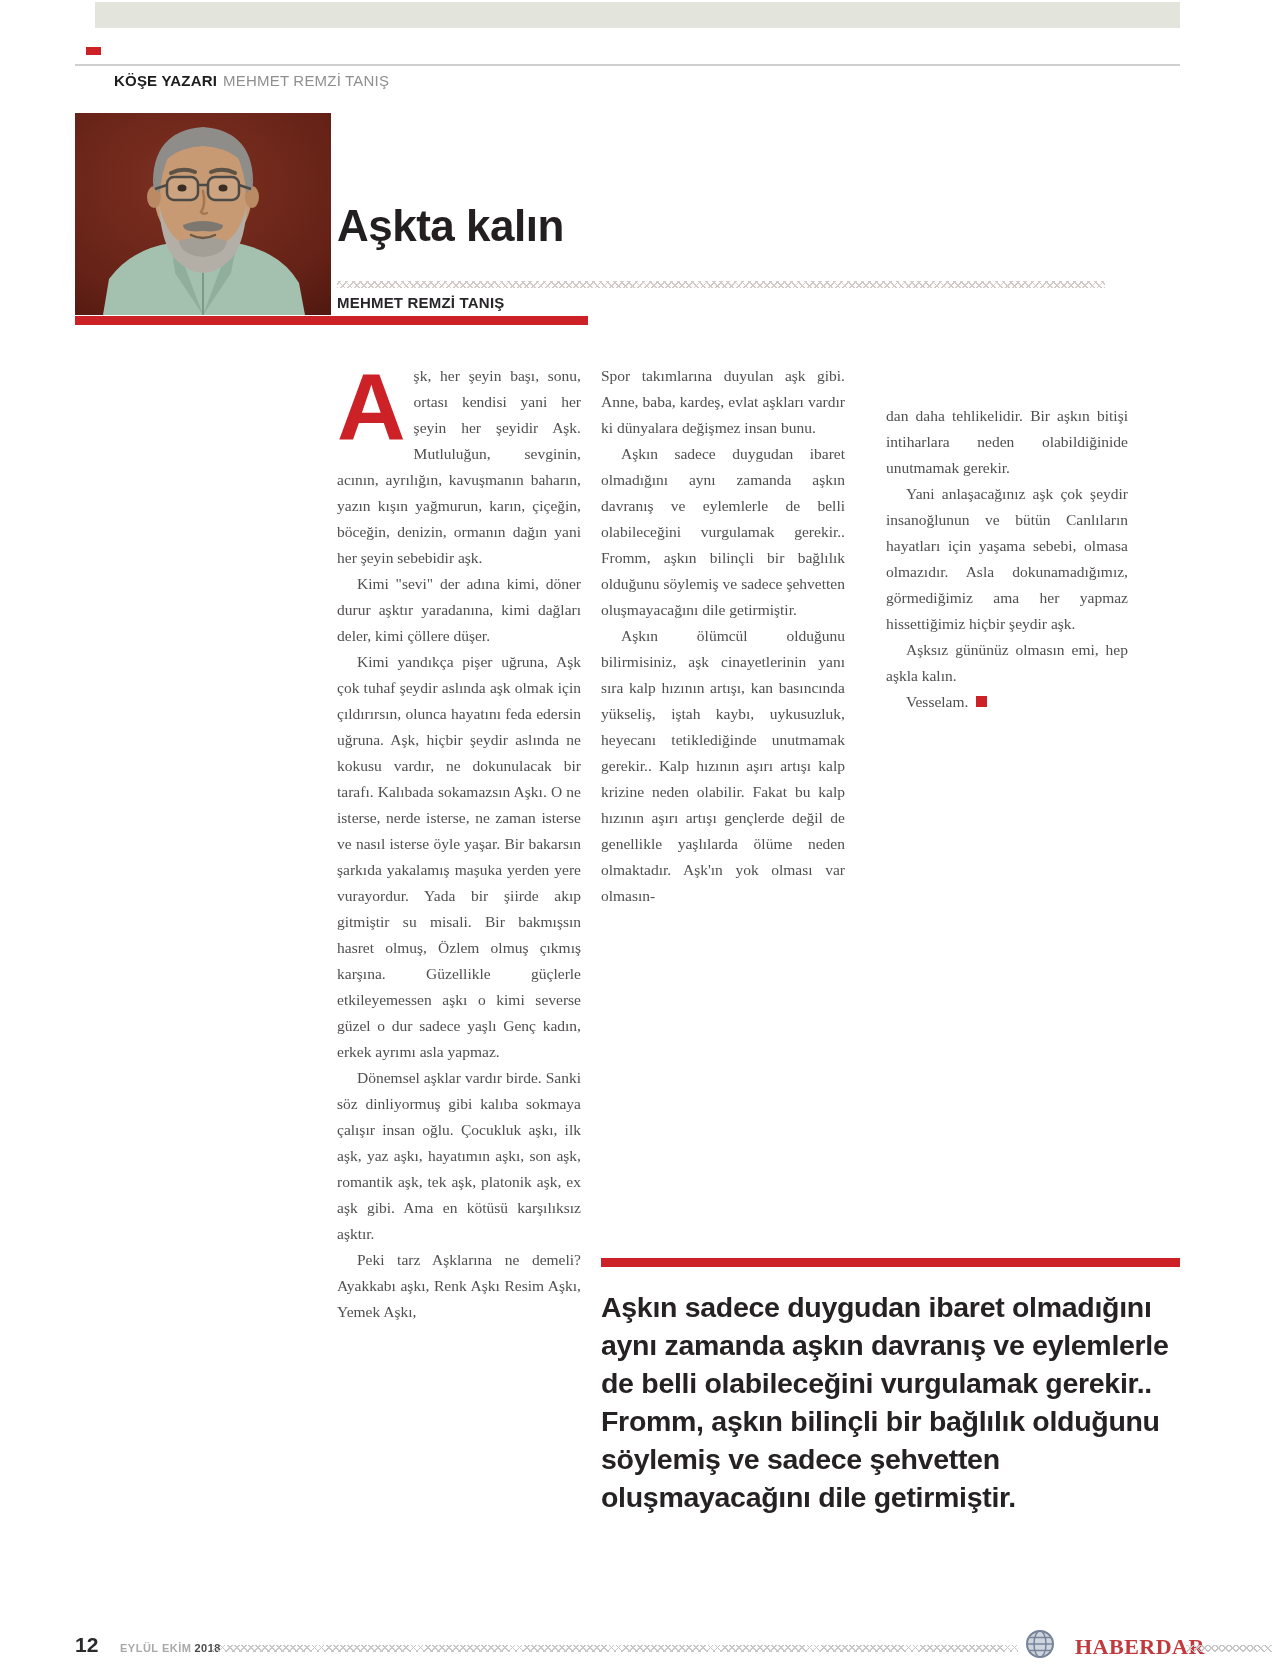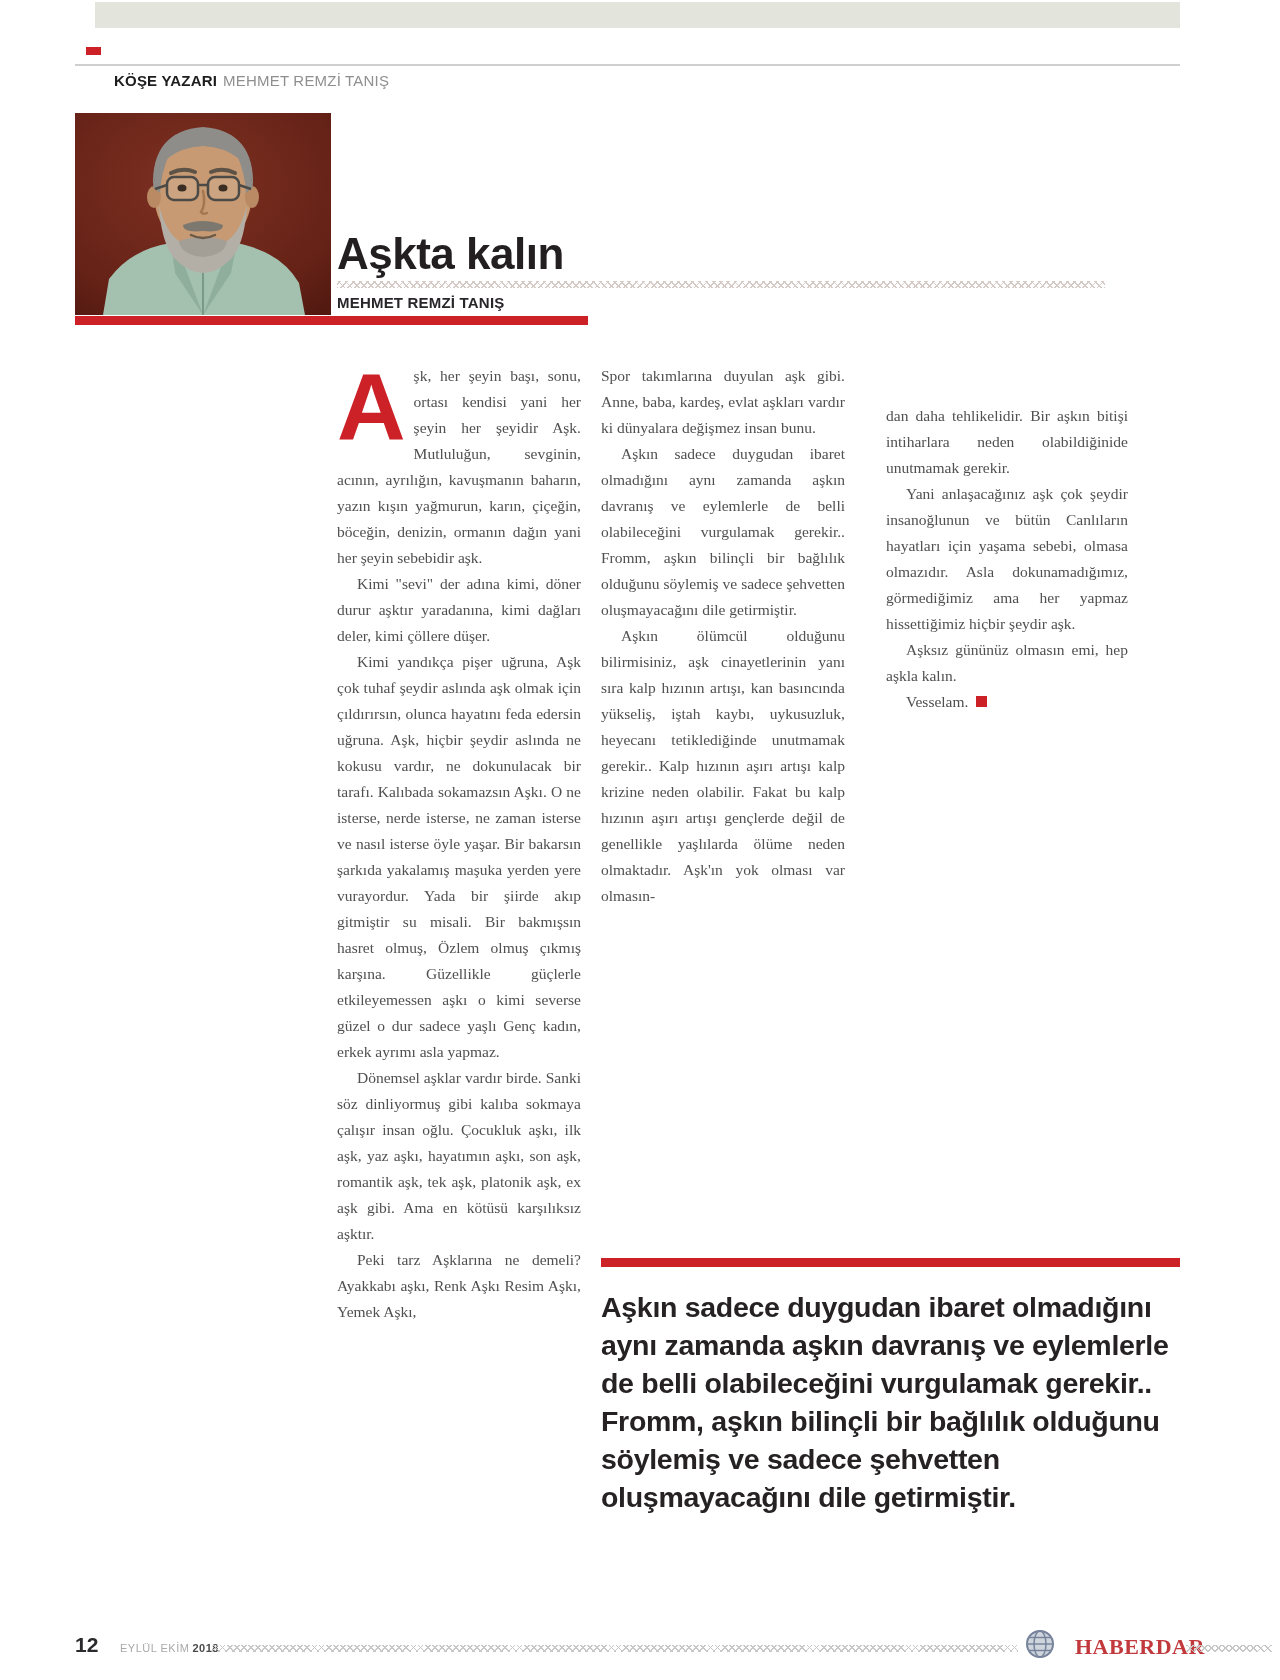--- a/index.html
+++ b/index.html
@@ -21,21 +21,21 @@
 
   
   .photo { left: 75px; top: 113px; width: 256px; height: 202px; }
   .photo svg { display: block; width: 100%; height: 100%; }
 
   
   .photo-red-bar { left: 75px; top: 316px; width: 513px; height: 9px; background: #cc2127; }
 
   
   .page-title { left: 337px; top: 201px; width: 760px; font-size: 44px; line-height: 50px;
-                font-weight: 700; letter-spacing: -0.5px; color: #231f20; margin-top: 28px; }
+                font-weight: 700; letter-spacing: -0.5px; color: #231f20; }
   .zz { background:
           repeating-linear-gradient(45deg,  currentColor 0 1.3px, transparent 1.3px 5px),
           repeating-linear-gradient(-45deg, currentColor 0 1.3px, transparent 1.3px 5px); }
   .title-zigzag { left: 337px; top: 281px; width: 768px; height: 7px; color: #d6cac6; }
   .byline { left: 337px; top: 294px; font-size: 15px; font-weight: 700; color: #29262a;
             letter-spacing: 0.2px; }
 
   
   .col { top: 363px; width: 244px; font-family: "Liberation Serif", "DejaVu Serif", serif;
          font-size: 15.5px; line-height: 26px; color: #514f50; text-align: justify; }
@@ -52,21 +52,21 @@
               margin-left: 8px; }
 
   
   .quote-bar { left: 601px; top: 1258px; width: 579px; height: 9px; background: #cc2127; }
   .pull-quote { left: 601px; top: 1288px; width: 585px; font-size: 28.5px; line-height: 38px;
                 font-weight: 700; letter-spacing: -0.3px; color: #262224; text-align: left; }
 
   
   .page-number { left: 75px; top: 1633px; font-size: 21px; font-weight: 700; color: #2a2a2c; }
   .issue { left: 120px; top: 1642px; font-size: 11px; letter-spacing: 0.5px; white-space: nowrap; }
-  .issue .i-label { font-weight: 400; color: #a9a9a9; }
+  .issue .i-label { font-weight: 700; color: #a9a9a9; }
   .issue .i-year  { font-weight: 700; color: #4a4a4a; margin-left: 3px; }
   .footer-zz-left  { left: 212px;  top: 1645px; width: 806px; height: 7px; color: #c7c7c5; }
   .footer-zz-right { left: 1186px; top: 1645px; width: 86px;  height: 7px; color: #c7c7c5; }
   .globe { left: 1024px; top: 1628px; width: 32px; height: 32px; }
   .brand { left: 1058px; top: 1634px; font-family: "Liberation Serif", "DejaVu Serif", serif;
            font-size: 22px; font-weight: 700; letter-spacing: 0.5px; color: #c2393d; margin-left: 17px; }
 </style>
 </head>
 <body>
 

